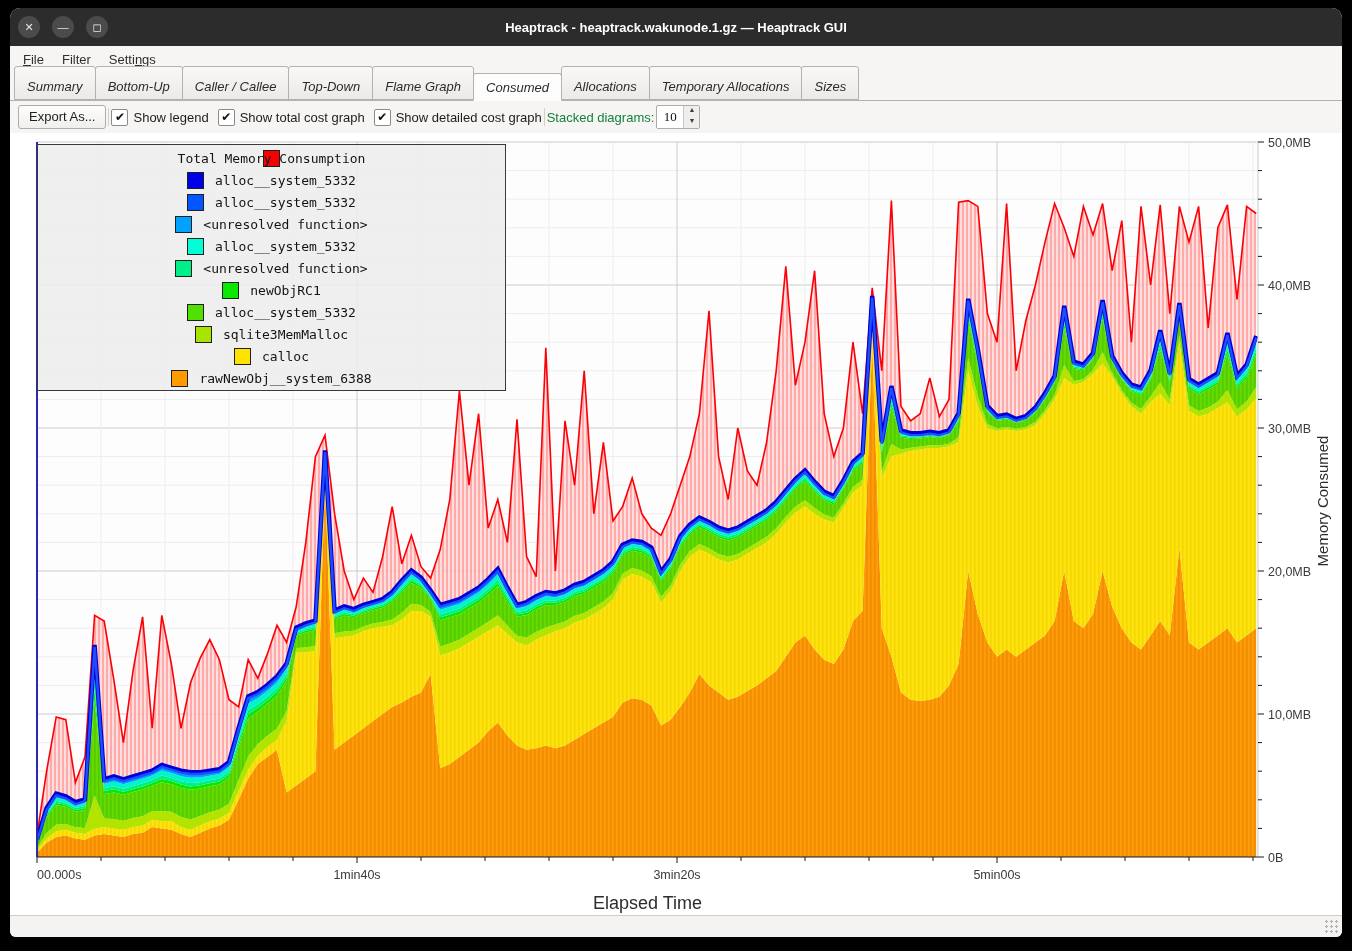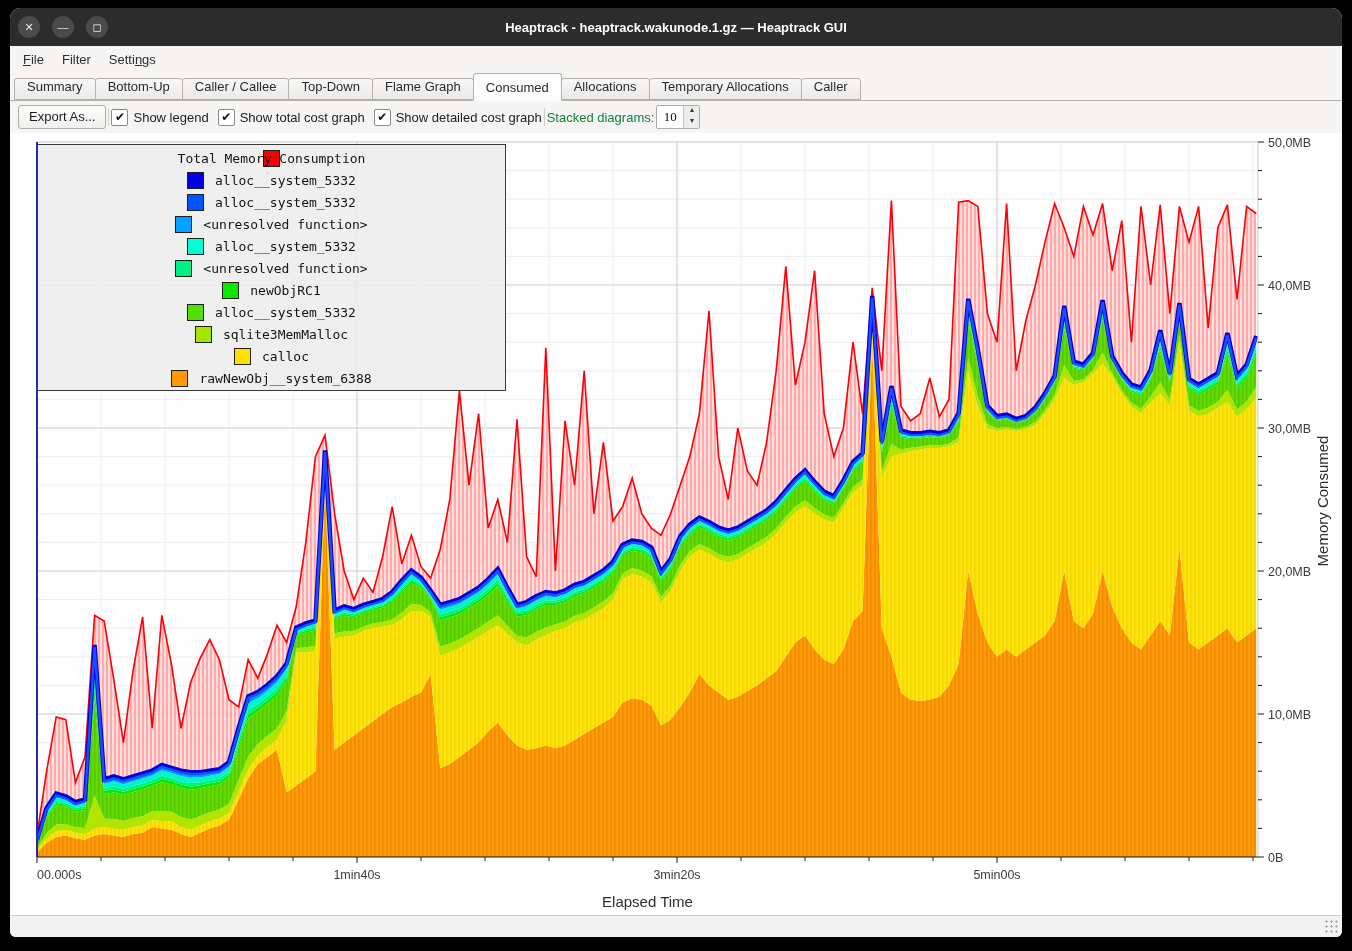--- a/index.html
+++ b/index.html
@@ -10,22 +10,22 @@
   .titlebar{height:38px;background:#2c2c2c;flex:0 0 auto;display:flex;align-items:center;position:relative;}
   .winbtn{width:22px;height:22px;border-radius:50%;background:#4b4b4b;color:#e6e6e6;display:flex;
           align-items:center;justify-content:center;font-size:11px;line-height:11px;flex:0 0 auto;}
   .winbtn.b1{margin-left:8px;} .winbtn{margin-right:12px;}
   .titletext{position:absolute;left:0;right:0;text-align:center;color:#ffffff;font-weight:bold;font-size:13px;pointer-events:none;}
   
   .menubar{height:27px;flex:0 0 auto;display:flex;align-items:center;padding-left:4px;background:#f6f5f4;}
   .menuitem{padding:3px 9px;font-size:13px;color:#2f2f2f;}
   
   .tabbar{height:27px;flex:0 0 auto;display:flex;align-items:flex-end;border-bottom:1px solid #b4b2af;padding-left:5px;background:#f6f5f4;}
-  .tab{font-size:13px;color:#2b2b2b;padding:0 12px 5px;background:linear-gradient(#f9f8f7,#eceae8);
-       border:1px solid #b4b2af;margin-left:-1px;border-radius:3px 3px 0 0;white-space:nowrap;}
+  .tab{font-size:13px;color:#2b2b2b;padding:12px 12px 5px;background:linear-gradient(#f9f8f7,#eceae8);
+       border:1px solid #b4b2af;margin-left:-1px;border-radius:3px 3px 0 0;white-space:nowrap;font-style:italic;}
   .tab.active{background:#fdfdfd;border-bottom:1px solid #fdfdfd;margin-bottom:-1px;padding-top:6px;position:relative;z-index:2;}
   
   .toolbar{height:32px;flex:0 0 auto;display:flex;align-items:center;gap:2px;padding:0 8px;background:#f6f5f4;}
   .btn{border:1px solid #aeaca9;border-radius:3px;background:linear-gradient(#fdfdfc,#f0efed);
        padding:3px 10px 4px;font-size:13px;color:#1d1d1d;}
   .cbwrap{display:flex;align-items:center;gap:9px;}
   .cb{display:flex;align-items:center;gap:5px;font-size:13px;color:#1d1d1d;}
   .cbbox{width:15px;height:15px;border:1px solid #8d8b88;border-radius:2px;background:#fff;
          font-size:12px;line-height:14px;text-align:center;color:#111;}
   .vsep{width:1px;height:18px;background:#d2d0cc;}
@@ -36,21 +36,21 @@
   
   .chartregion{position:relative;flex:1 1 auto;background:#ffffff;}
   .chartregion svg{position:absolute;left:0;top:0;}
   .legend{position:absolute;left:27px;top:11px;width:469px;height:247px;background:rgba(237,237,237,0.87);
           border:1px solid #3a3a3a;box-sizing:border-box;padding-top:2px;
           font-family:"DejaVu Sans Mono",monospace;font-size:13px;color:#141414;}
   .lrow{display:flex;align-items:center;height:22px;padding:0 5px;position:relative;justify-content:center;}
   .lswatch{width:17px;height:17px;border:1px solid #1f1f1f;flex:0 0 auto;box-sizing:border-box;}
   .ltext{margin-left:11px;white-space:pre;}
   .ltitle{position:absolute;left:0;right:0;text-align:center;}
-  .xaxislabel{position:absolute;left:27px;width:1221px;top:760px;text-align:center;font-size:15px;color:#2d2d2d;}
+  .xaxislabel{position:absolute;left:27px;width:1221px;top:760px;text-align:center;font-size:18px;color:#2d2d2d;}
   .yaxislabel{position:absolute;left:1312px;top:368px;transform:translate(-50%,-50%) rotate(-90deg);
               white-space:nowrap;font-size:15px;color:#2d2d2d;}
   
   .statusbar{height:21px;flex:0 0 auto;background:#f4f3f1;border-top:1px solid #cfcdc9;position:relative;}
   .grip{position:absolute;right:3px;bottom:3px;width:14px;height:14px;
         background-image:radial-gradient(#b3b1ad 1.2px,transparent 1.3px);background-size:5px 5px;background-position:bottom right;}
 </style>
 </head>
 <body>
 
@@ -77,21 +77,21 @@
 
   <div class="tabbar" id="tabbar">
       <div class="tab">Summary</div>
       <div class="tab">Bottom-Up</div>
       <div class="tab">Caller / Callee</div>
       <div class="tab">Top-Down</div>
       <div class="tab">Flame Graph</div>
       <div class="tab active">Consumed</div>
       <div class="tab">Allocations</div>
       <div class="tab">Temporary Allocations</div>
-      <div class="tab">Caller</div>
+      <div class="tab">Sizes</div>
     </div>
 
   <div class="toolbar">
     <button class="btn">Export As...</button>
     <div class="vsep"></div>
     <div class="cbwrap" id="checkboxes">
         <label class="cb">
           <span class="cbbox">✔</span>
           <span>Show legend</span>
         </label>

